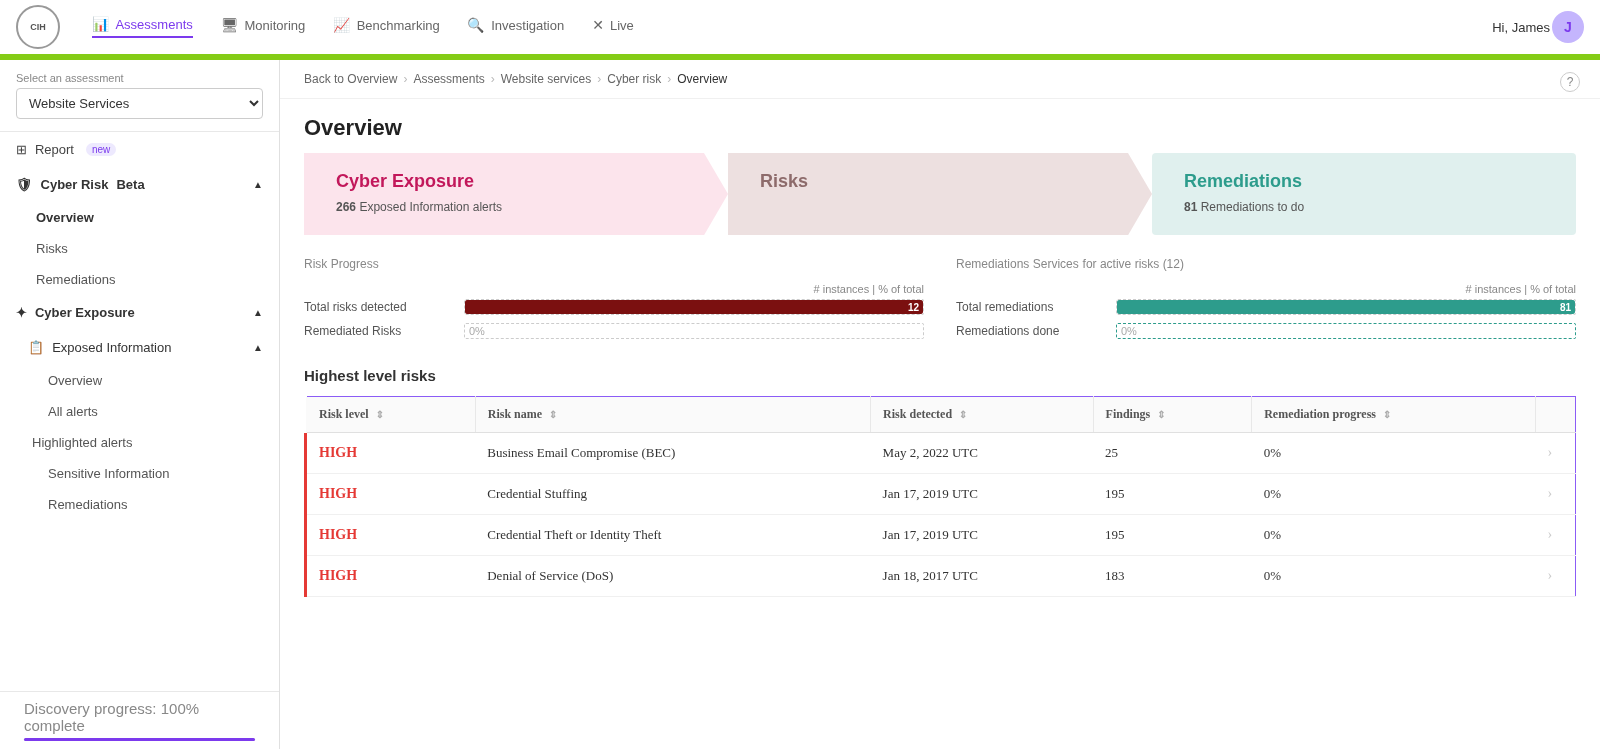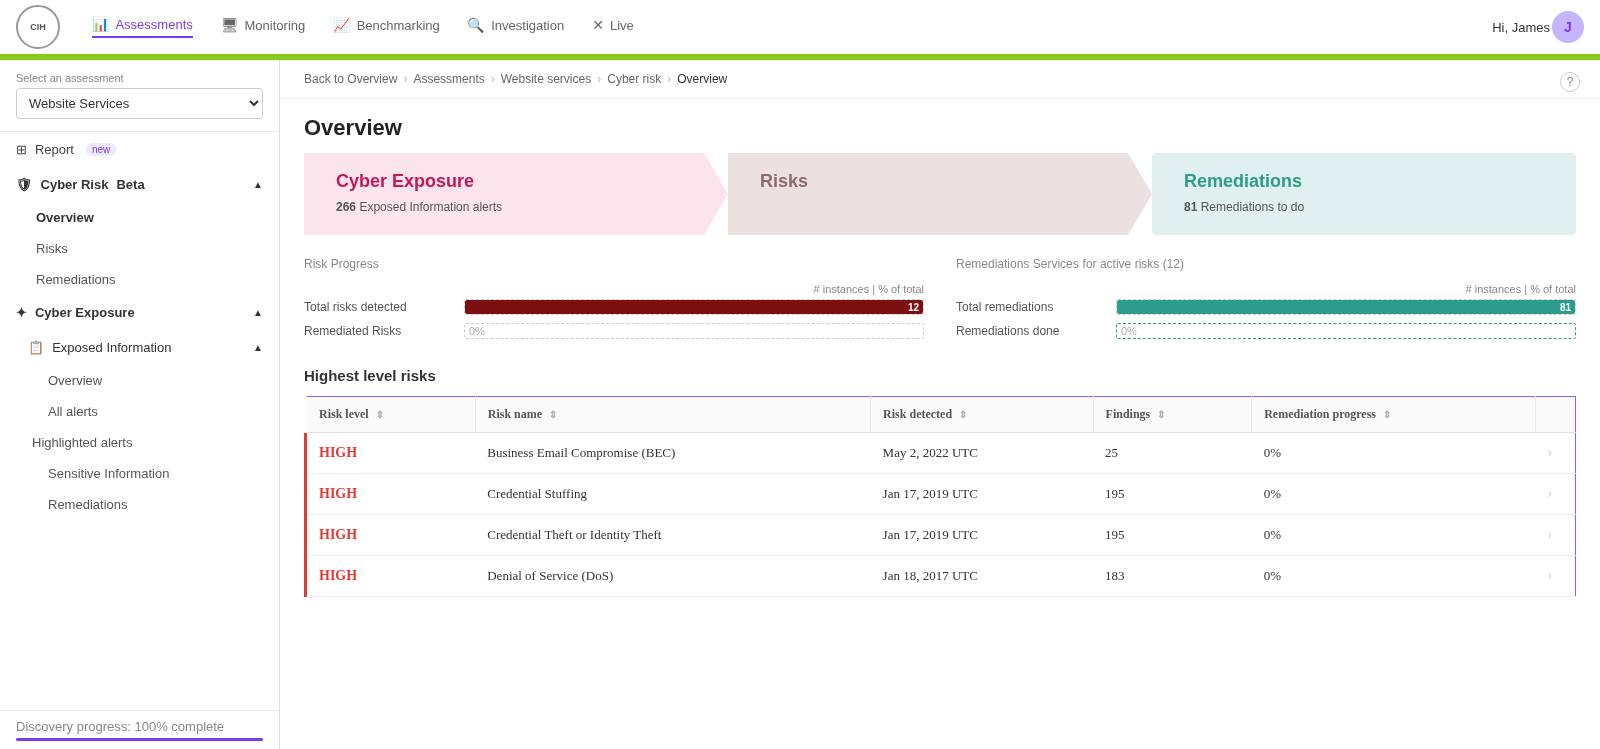--- a/index.html
+++ b/index.html
@@ -25,21 +25,21 @@
     .sidebar-assessment label { font-size: 11px; color: #888; display: block; margin-bottom: 4px; }
     .sidebar-assessment select { width: 100%; border: 1px solid #ccc; border-radius: 4px; padding: 6px 8px; font-size: 13px; background: #fff; color: #333; }
     .sidebar-section { position: relative; }
     .sidebar-nav-item { display: flex; align-items: center; gap: 8px; padding: 10px 16px; cursor: pointer; color: #444; font-size: 13px; }
     .sidebar-nav-item .badge { background: #ddd; color: #555; border-radius: 10px; font-size: 10px; padding: 1px 6px; margin-left: 4px; }
     .sidebar-nav-item .badge.purple { background: #ede9fe; color: #7c3aed; }
     .sidebar-group-header { display: flex; align-items: center; gap: 8px; padding: 10px 16px; font-size: 13px; font-weight: 600; color: #333; cursor: pointer; }
     .sidebar-group-header .chevron { font-size: 10px; margin-left: auto; }
     .sidebar-sub-item { padding: 8px 16px 8px 36px; cursor: pointer; font-size: 13px; color: #555; }
     .sidebar-sub-item.active { font-weight: 600; color: #333; }
-    .sidebar-footer { padding: 8px 16px; font-size: 13px; color: #888; border-top: 1px solid #e8e8e8; margin-top: auto; }
+    .sidebar-footer { padding: 8px 24px; font-size: 15px; color: #888; border-top: 1px solid #e8e8e8; margin-top: auto; }
     .sidebar-progress-bar { height: 3px; background: #e0e0e0; border-radius: 2px; margin-top: 4px; }
     .sidebar-progress-fill { height: 100%; background: #7c3aed; border-radius: 2px; }
 
     
     .content { flex: 1; overflow-y: auto; background: #fff; position: relative; }
     .breadcrumb { display: flex; align-items: center; gap: 6px; padding: 12px 24px; font-size: 12px; color: #666; border-bottom: 1px solid #f0f0f0; }
     .breadcrumb-item { color: #666; }
     .breadcrumb-sep { color: #bbb; }
     .breadcrumb-item.current { color: #333; }
     .help-icon { position: absolute; right: 20px; top: 12px; width: 20px; height: 20px; border-radius: 50%; border: 1px solid #ccc; display: flex; align-items: center; justify-content: center; font-size: 12px; color: #888; cursor: pointer; }

